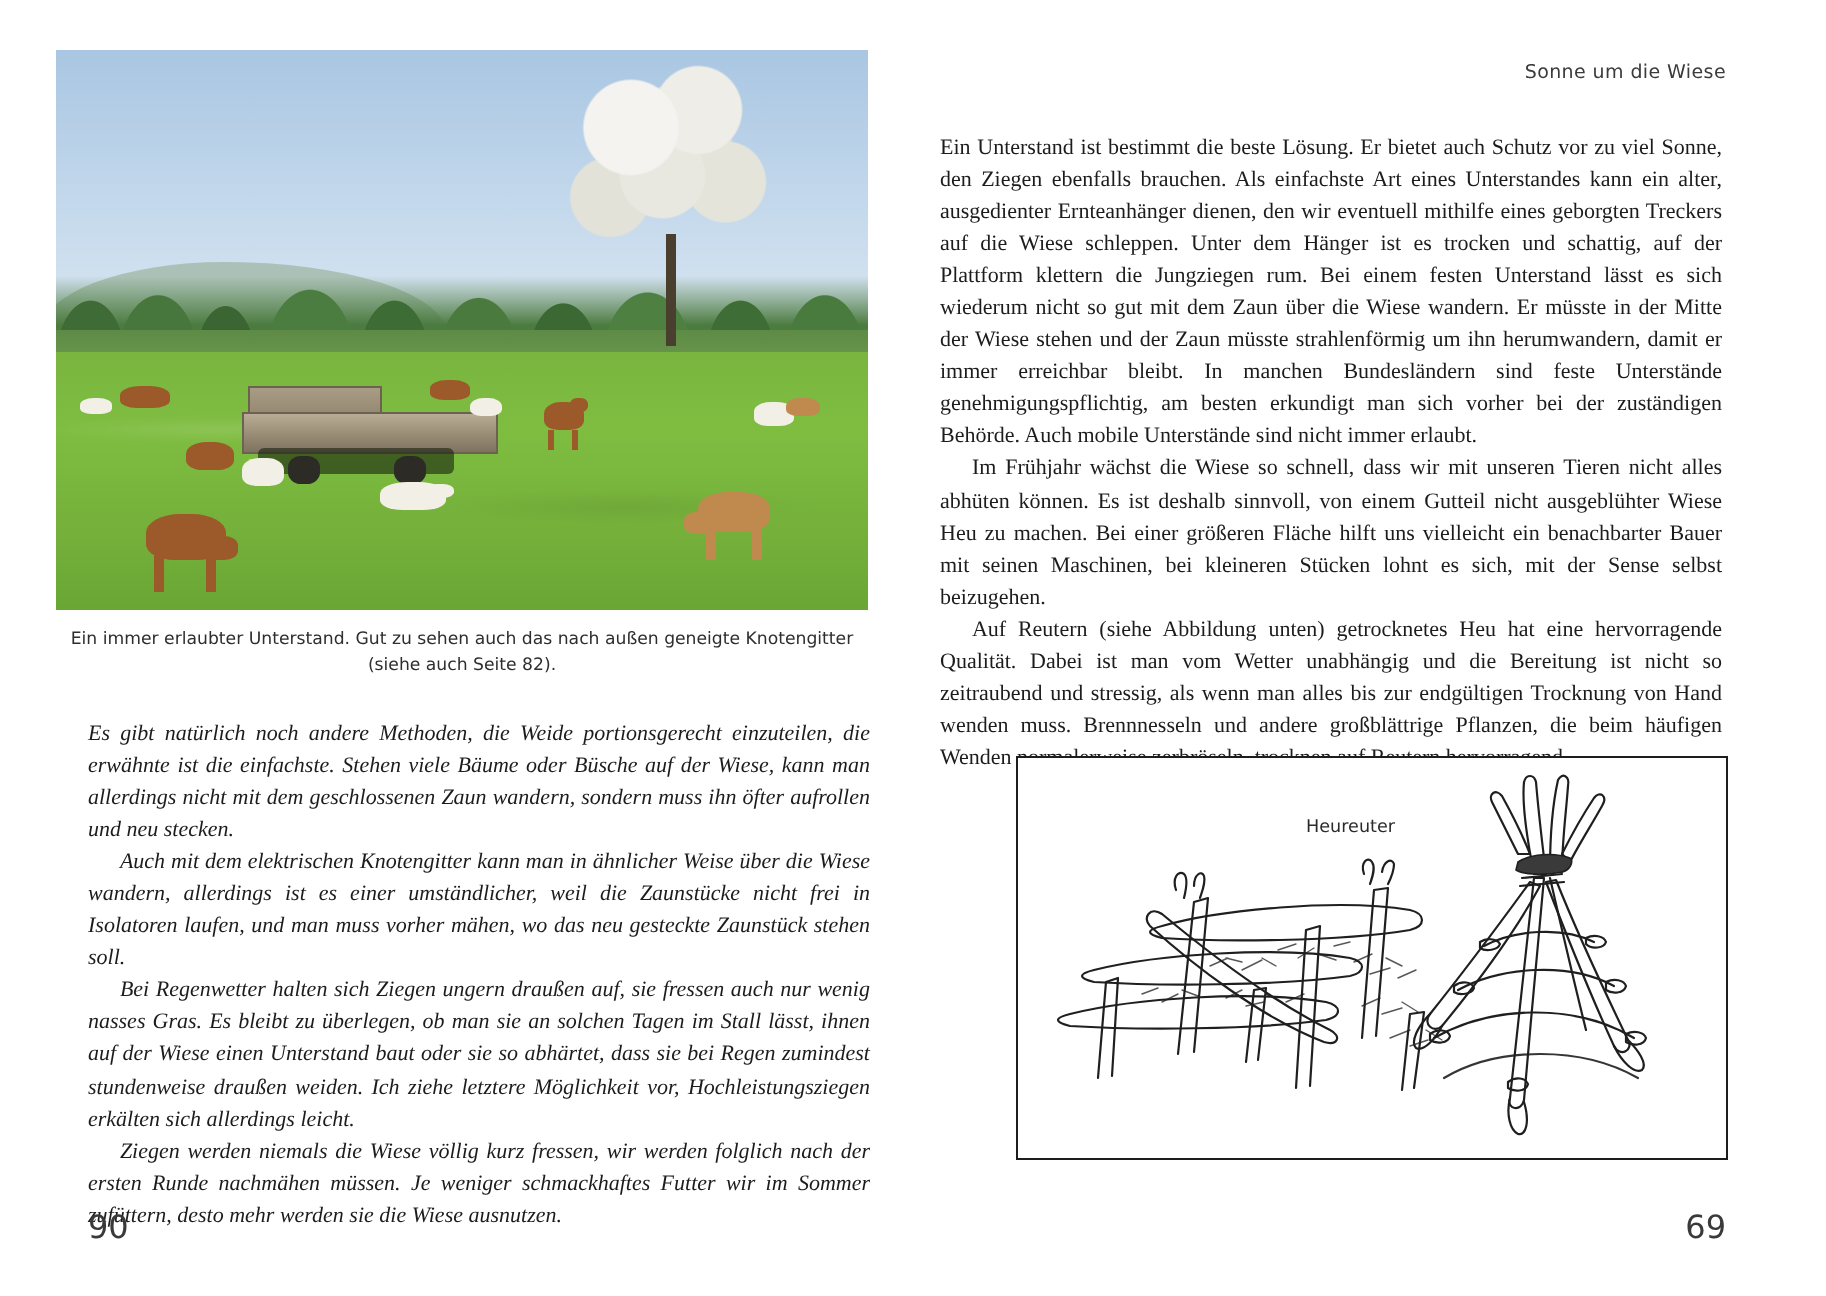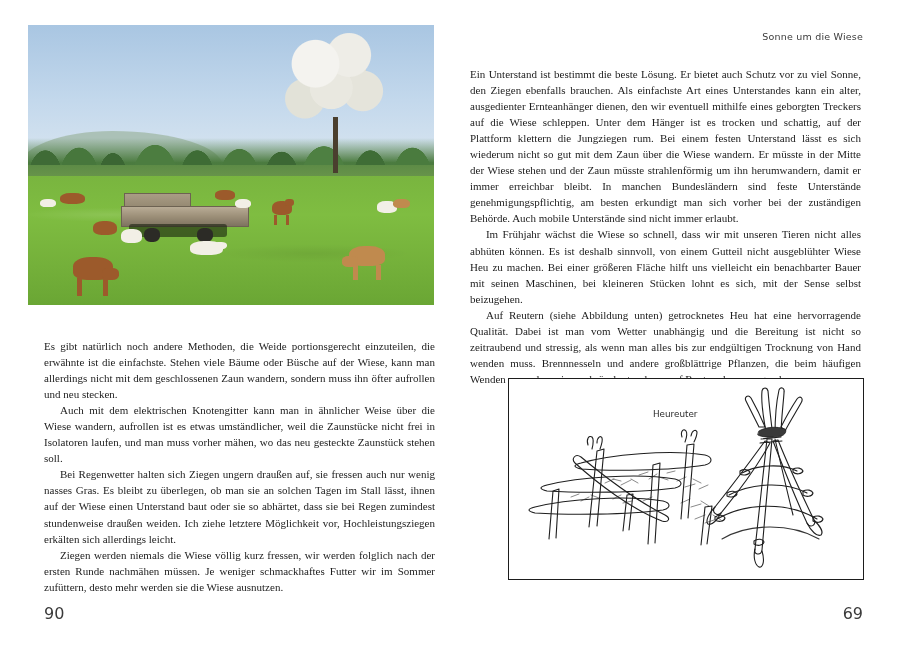--- a/index.html
+++ b/index.html
@@ -199,22 +199,23 @@
   .col {
     position: absolute;
     font-size: 11px;
     line-height: 1.46;
     text-align: justify;
     hyphens: auto;
     color: #1c1c1c;
   }
   .col-left {
     left: 44px;
-    top: 338px;
+    top: 359px;
     width: 391px;
+    font-style: italic;
   }
   .col-right {
     left: 470px;
     top: 66px;
     width: 391px;
   }
   .col p { margin: 0; }
   .col p + p { text-indent: 1.45em; }
 
   
@@ -297,25 +298,26 @@
         </div>
         <div class="goat white" style="left:23%;top:73%;width:5%;height:5%;"></div>
         <div class="goat brown" style="left:16%;top:70%;width:6%;height:5%;"></div>
         <div class="goat white" style="left:3%;top:62%;width:4%;height:3%;"></div>
         <div class="goat brown" style="left:8%;top:60%;width:6%;height:4%;"></div>
         <div class="goat white" style="left:51%;top:62%;width:4%;height:3.5%;"></div>
         <div class="goat white" style="left:86%;top:63%;width:5%;height:4%;"></div>
         <div class="goat tan" style="left:90%;top:62%;width:4%;height:3.5%;"></div>
         <div class="goat brown" style="left:46%;top:59%;width:5%;height:3.5%;"></div>
       </div>
+      <figcaption class="photo-caption">Ein immer erlaubter Unterstand. Gut zu sehen auch das nach außen geneigte Knotengitter (siehe auch Seite 82).</figcaption>
     </figure>
 
     <div class="col col-left">
       <p>Es gibt natürlich noch andere Methoden, die Weide portionsgerecht einzuteilen, die erwähnte ist die einfachste. Stehen viele Bäume oder Büsche auf der Wiese, kann man allerdings nicht mit dem geschlossenen Zaun wandern, sondern muss ihn öfter aufrollen und neu stecken.</p>
-      <p>Auch mit dem elektrischen Knotengitter kann man in ähnlicher Weise über die Wiese wandern, aufrollen ist es etwas umständlicher, weil die Zaunstücke nicht frei in Isolatoren laufen, und man muss vorher mähen, wo das neu gesteckte Zaunstück stehen soll.</p>
+      <p>Auch mit dem elektrischen Knotengitter kann man in ähnlicher Weise über die Wiese wandern, allerdings ist es einer umständlicher, weil die Zaunstücke nicht frei in Isolatoren laufen, und man muss vorher mähen, wo das neu gesteckte Zaunstück stehen soll.</p>
       <p>Bei Regenwetter halten sich Ziegen ungern draußen auf, sie fressen auch nur wenig nasses Gras. Es bleibt zu überlegen, ob man sie an solchen Tagen im Stall lässt, ihnen auf der Wiese einen Unterstand baut oder sie so abhärtet, dass sie bei Regen zumindest stundenweise draußen weiden. Ich ziehe letztere Möglichkeit vor, Hochleistungsziegen erkälten sich allerdings leicht.</p>
       <p>Ziegen werden niemals die Wiese völlig kurz fressen, wir werden folglich nach der ersten Runde nachmähen müssen. Je weniger schmackhaftes Futter wir im Sommer zufüttern, desto mehr werden sie die Wiese ausnutzen.</p>
     </div>
 
     <div class="folio folio-left">90</div>
   </div>
 
   <div class="page page-right">
     <div class="running-header">Sonne um die Wiese</div>
   </div>

